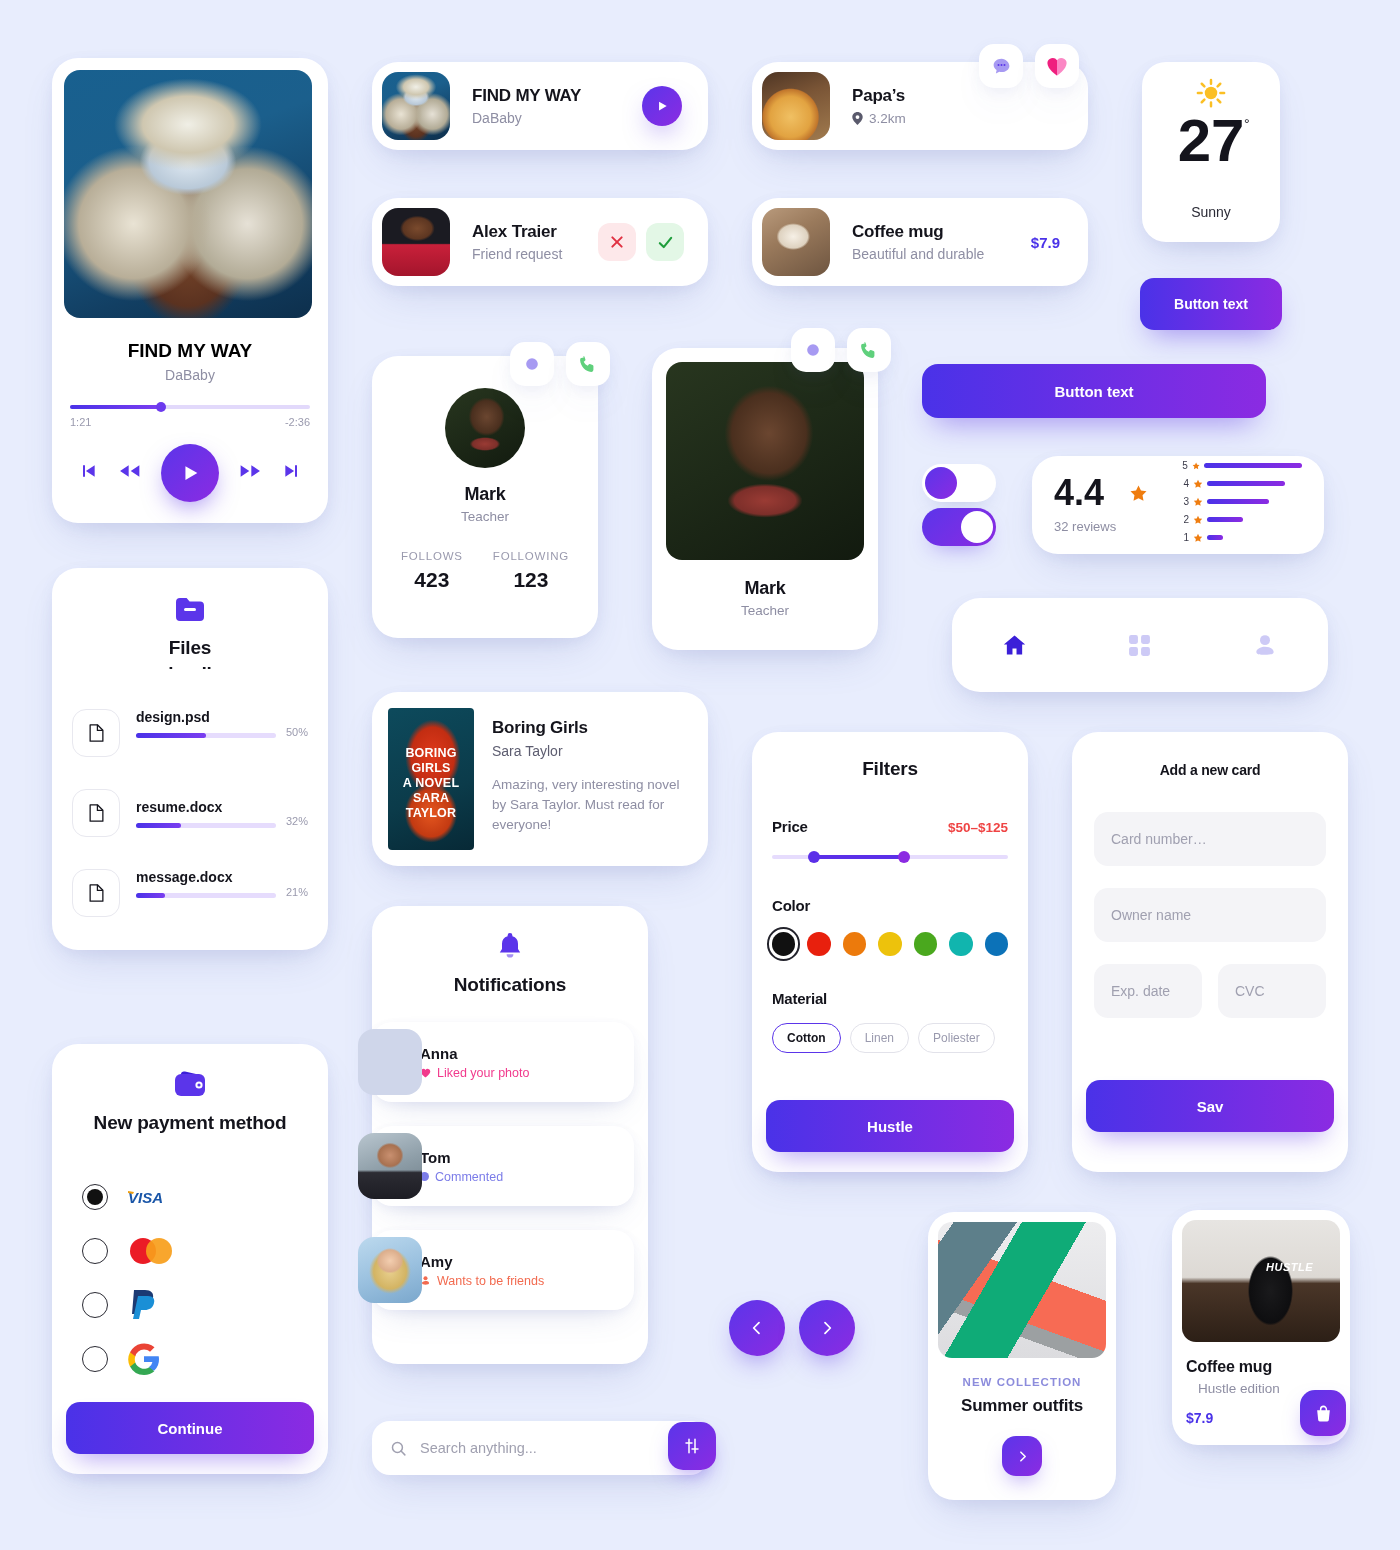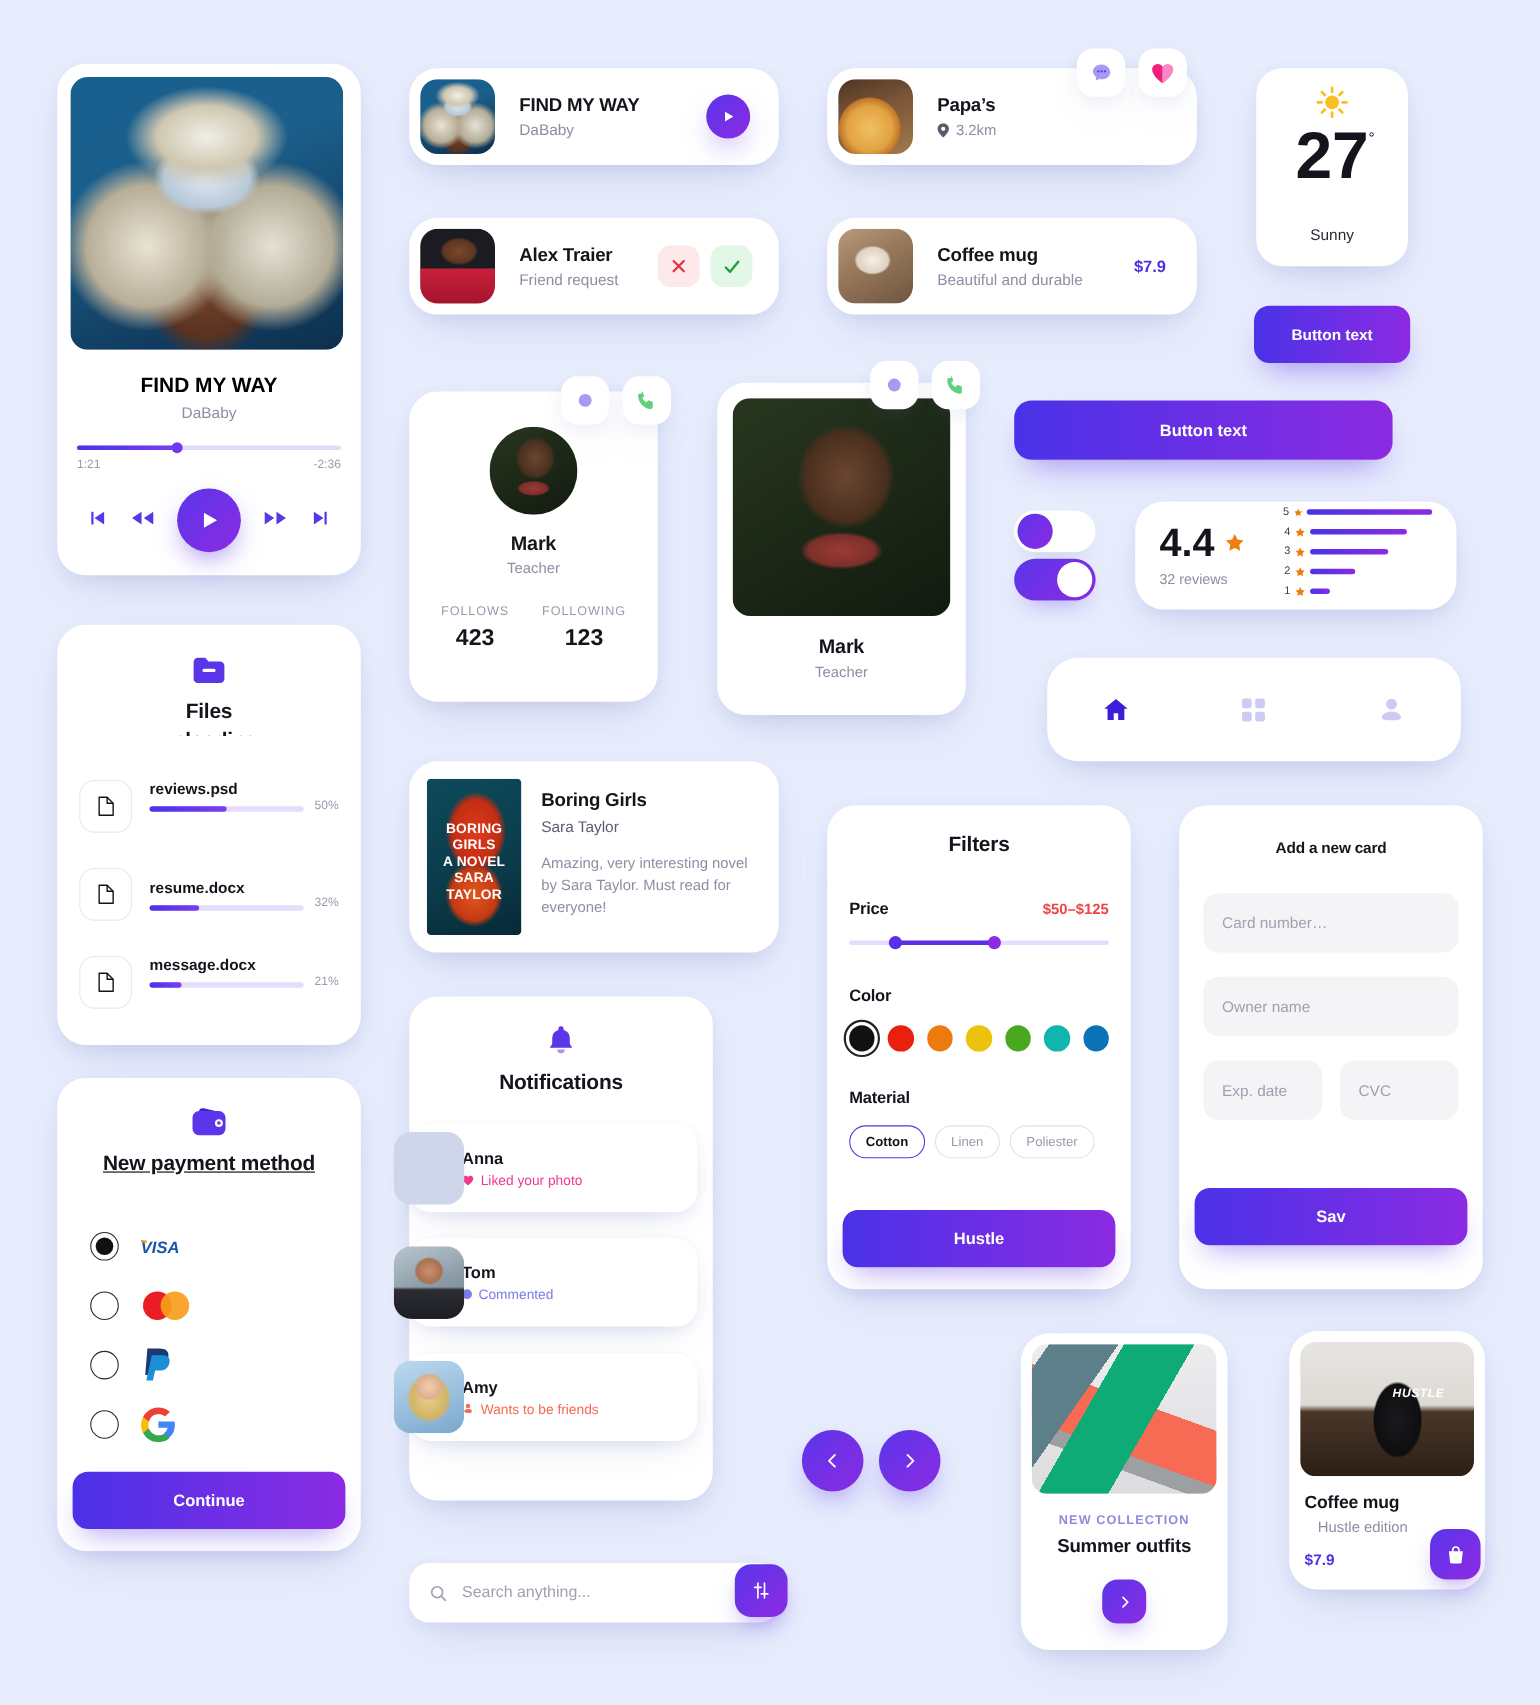--- a/index.html
+++ b/index.html
@@ -353,21 +353,21 @@
        display:flex; align-items:center; padding:3px; box-shadow:0 8px 20px -10px rgba(80,95,170,.35);">
     <div style="width:32px;height:32px;border-radius:50%;background:linear-gradient(135deg,#5b35ea,#8b2be2);"></div>
   </div>
   <div class="abs grad-v" style="left:922px; top:508px; width:74px; height:38px; border-radius:19px;
        display:flex; align-items:center; justify-content:flex-end; padding:3px; box-shadow:0 10px 22px -10px rgba(90,50,230,.5);">
     <div style="width:32px;height:32px;border-radius:50%;background:#fff;"></div>
   </div>
 
   <div class="card abs" style="left:1032px; top:456px; width:292px; height:98px; display:flex; align-items:center; padding:0 22px;">
     <div>
-      <div style="display:flex;align-items:center;gap:9px;">
+      <div style="display:flex;align-items:center;gap:25px;">
         <span style="font-size:36px;font-weight:800;color:#14141c;line-height:34px;">4.4</span>
         <svg width="19" height="19" viewBox="0 0 24 24" fill="#ef7d10">
             <path d="M12 1.8l3.1 6.4 7 1-5 5 1.2 7-6.3-3.3-6.3 3.3 1.2-7-5-5 7-1z"></path>
           </svg>
       </div>
       <div class="sub" style="font-size:13px;margin-top:9px;">32 reviews</div>
     </div>
     <div id="rt-list" style="margin-left:34px; flex:1;">
         <div class="rt-row">
      <span class="rt-num">5</span>
@@ -442,21 +442,21 @@
     </div>
     <div id="file-list" style="margin-top:40px;padding:0 20px;">
         <div style="display:flex;align-items:flex-start;margin-bottom:32px;">
      <div class="f-ico">
        <svg width="17" height="20" viewBox="0 0 18 22" stroke="#14141c" stroke-width="1.4" fill="none">
          <path d="M2 2h8l6 6v12H2z" stroke-linejoin="round"></path>
               <path d="M10 2v6h6"></path>
        </svg>
      </div>
      <div style="margin-left:16px;flex:1;">
-       <div class="f-name">reviews.psd</div>
+       <div class="f-name">design.psd</div>
        <div style="display:flex;align-items:center;">
          <div class="f-track" style="flex:1;">
                 <div class="f-fill" style="width:50%"></div>
               </div>
          <span class="f-pct">50%</span>
        </div>
      </div>
    </div>
         <div style="display:flex;align-items:center;margin-bottom:32px;">
      <div class="f-ico">
@@ -488,21 +488,21 @@
          <div class="f-track" style="flex:1;">
                 <div class="f-fill" style="width:21%"></div>
               </div>
          <span class="f-pct">21%</span>
        </div>
      </div>
    </div>
       </div>
   </div>
 
-  <div class="card abs" style="left:52px; top:980px; width:276px; height:430px;text-decoration:underline;">
+  <div class="card abs" style="left:52px; top:1044px; width:276px; height:430px;">
     <div style="display:flex;justify-content:center;margin-top:26px;">
       <svg width="32" height="28" viewBox="0 0 32 28">
         <rect x="1" y="4" width="30" height="22" rx="6" fill="#5b35ea"></rect>
         <path d="M7 4c0-2 2-3 4-2.4L22 4z" fill="#3c1fd8"></path>
         <circle cx="25" cy="15" r="3.6" fill="#fff"></circle>
           <circle cx="25" cy="15" r="1.6" fill="#5b35ea"></circle>
       </svg>
     </div>
     <div class="ttl" style="font-size:19px;text-align:center;margin-top:14px;">New payment method</div>
     <div id="pay-list" style="margin-top:36px;padding:0 30px;">

